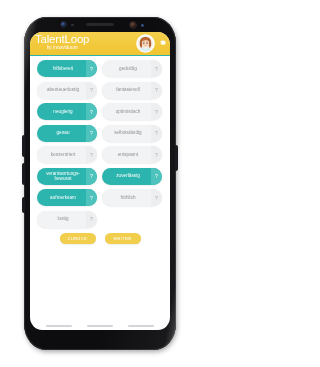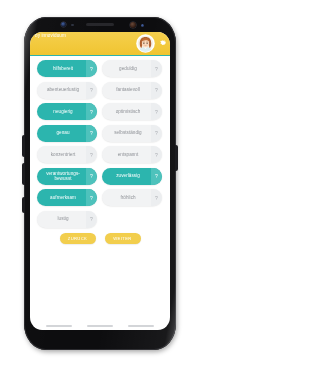--- a/index.html
+++ b/index.html
@@ -291,20 +291,21 @@
     <div class="sensor-dot" id="front-cam-left"></div>
     <div class="sensor-dot" id="sensor-left"></div>
     <div class="sensor-dot" id="front-cam-right"></div>
     <div class="sensor-dot" id="sensor-right"></div>
   </div>
 
   <div id="screen">
 
     <div id="app-header">
       <div id="brand-block">
+        <div id="brand-title">TalentLoop</div>
         <div id="brand-subtitle">by innoviduum</div>
       </div>
 
       <div id="avatar">
         <svg viewBox="0 0 34 34" width="17" height="17" aria-hidden="true">
           <circle cx="17" cy="17" r="17" fill="#ffffff"></circle>
           <circle cx="17" cy="17" r="15.5" fill="#f6f1e6"></circle>
 
           <path d="M4 34 C5.5 26 10.5 23.5 17 23.5 C23.5 23.5 28.5 26 30 34 Z" fill="#dfeef0"></path>
           <path d="M13 23 L17 28 L21 23 Z" fill="#ffffff"></path>

